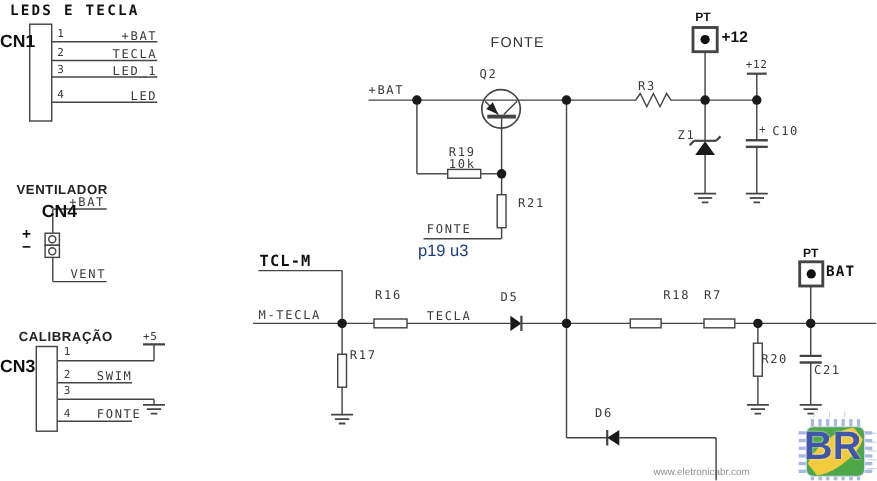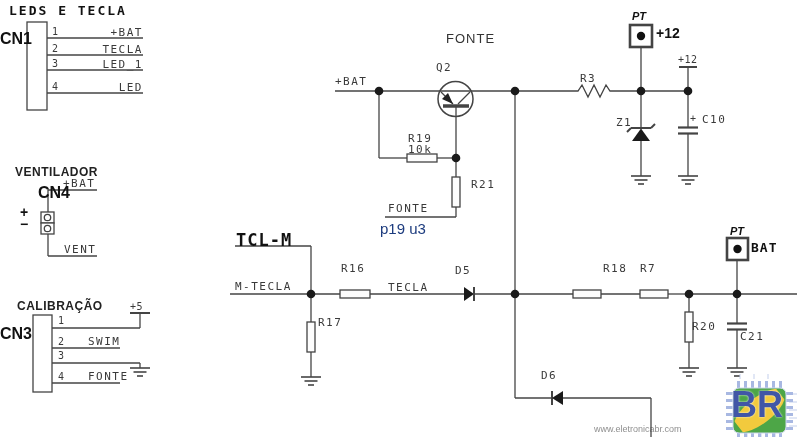--- a/index.html
+++ b/index.html
@@ -6,23 +6,23 @@
   #stage{position:relative;width:797px;height:437px;background:#ffffff;overflow:hidden;
          font-family:"DejaVu Sans Mono",monospace;color:#2f2f2f;}
   .lbl{position:absolute;white-space:nowrap;z-index:3;}
   .sig{font-family:"DejaVu Sans Mono",monospace;font-size:11px;letter-spacing:1.5px;color:#3a3a3a;}
   .sig-sm{font-family:"DejaVu Sans Mono",monospace;font-size:10px;letter-spacing:0.5px;color:#3a3a3a;}
   .pin-num{font-family:"DejaVu Sans Mono",monospace;font-size:10px;color:#3a3a3a;}
   .title-mono{font-family:"DejaVu Sans Mono",monospace;font-weight:bold;font-size:13px;letter-spacing:2px;color:#111;}
   .title-sans{font-family:"Liberation Sans",sans-serif;font-weight:bold;font-size:12px;letter-spacing:0.5px;color:#222;margin-top:10px;}
   .cn-label{font-family:"Liberation Sans",sans-serif;font-weight:bold;font-size:16px;color:#111;}
   .sans-plain{font-family:"Liberation Sans",sans-serif;font-size:13px;color:#333;letter-spacing:1px;}
-  .bold-sm{font-family:"Liberation Sans",sans-serif;font-weight:bold;font-size:11px;color:#111;font-style:italic;}
+  .bold-sm{font-family:"Liberation Sans",sans-serif;font-weight:bold;font-size:11px;color:#111;}
   .bold-md{font-family:"Liberation Sans",sans-serif;font-weight:bold;font-size:14px;color:#111;}
-  .bold-mono{font-family:"DejaVu Sans Mono",monospace;font-weight:bold;font-size:17px;letter-spacing:1px;color:#111;}
+  .bold-mono{font-family:"DejaVu Sans Mono",monospace;font-weight:bold;font-size:14px;letter-spacing:1px;color:#111;}
   .annot{font-family:"Liberation Sans",sans-serif;font-size:15px;color:#1c3b7e;}
   .logo-main{font-family:"Liberation Sans",sans-serif;font-weight:bold;font-size:28px;letter-spacing:-1px;
              color:#2e8fd5;text-shadow:0 0 2px #bfe0f5;z-index:1;}
   .logo-br{font-family:"Liberation Sans",sans-serif;font-weight:bold;font-size:36px;color:#4156a6;
            text-shadow:0 0 2px #ffffff;z-index:3;}
   .logo-web{font-family:"Liberation Sans",sans-serif;font-size:9px;color:#8f8f8f;z-index:1;}
   .white-bar{position:absolute;left:586px;top:422px;width:117px;height:13px;background:#fff;z-index:1;}
   svg{position:absolute;left:0;top:0;z-index:2;}
   #chipsvg{position:absolute;left:710px;top:374px;z-index:2;}
 </style>

